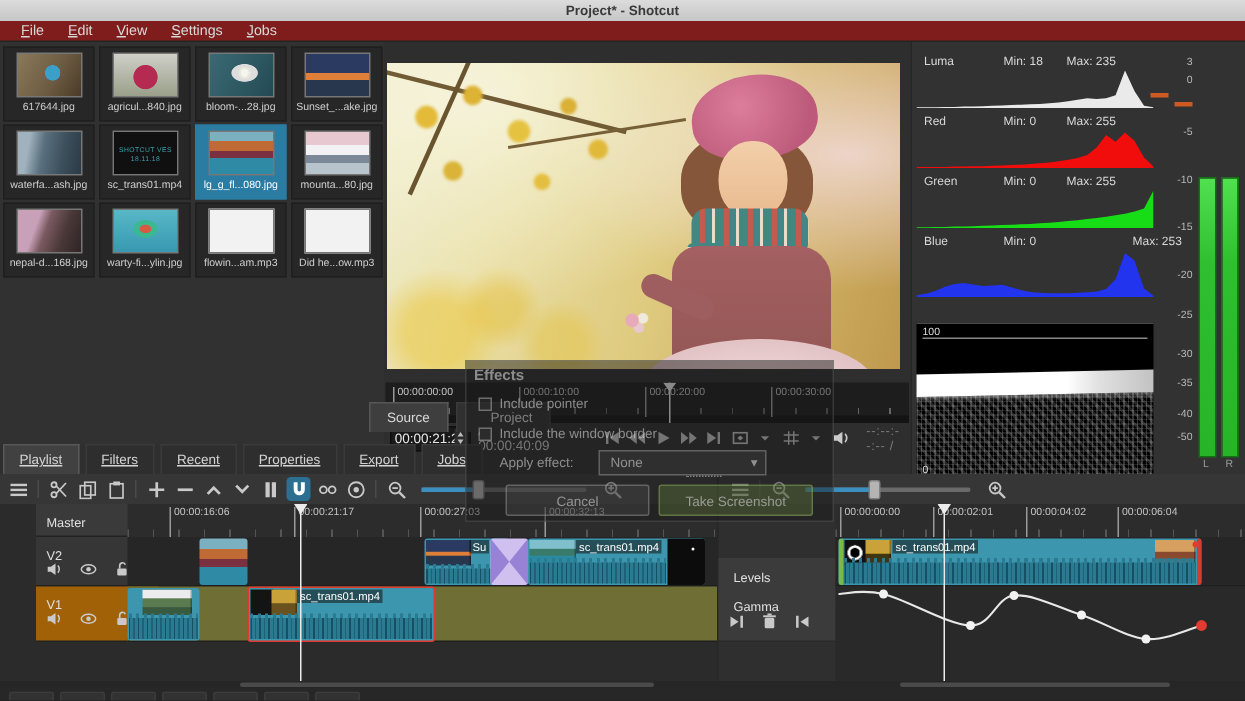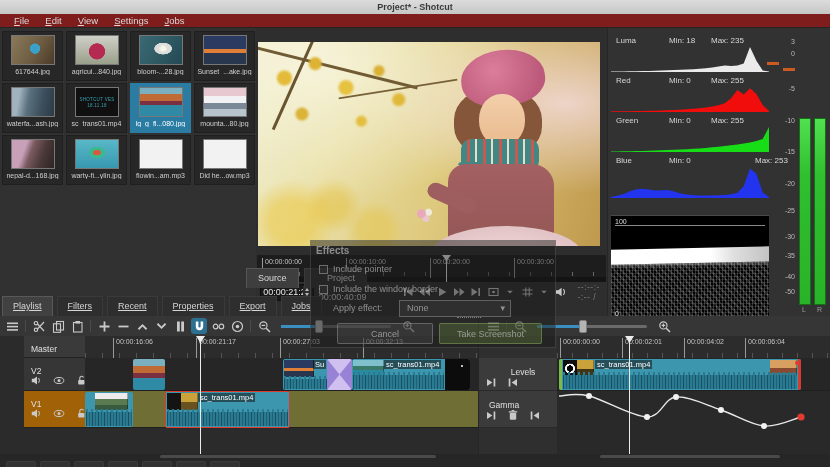--- a/index.html
+++ b/index.html
@@ -574,21 +574,21 @@
     <div class="ruler" style="left:78px;width:274px;">
       <div class="minor" style="background:repeating-linear-gradient(90deg,#555 0 1px,transparent 1px 15px);"></div>
       <div id="kf-ruler-labels">
           <div class="rlab" style="left: 3px; top: 2px;">00:00:00:00</div>
           <div class="rlab" style="left: 65px; top: 2px;">00:00:02:01</div>
           <div class="rlab" style="left: 127px; top: 2px;">00:00:04:02</div>
           <div class="rlab" style="left: 188px; top: 2px;">00:00:06:04</div>
         </div>
     </div>
 
-    <div class="krow" style="top:22px;height:33px;text-align:center;">
+    <div class="krow" style="top:36px;height:33px;">
       <span class="tname">Levels</span>
       <div class="kbtns" id="levels-btns">
           <div><svg width="12" height="11" viewBox="0 0 12 11" fill="#c9c9c9" xmlns="http://www.w3.org/2000/svg">
               <rect x="8.6" y="1.5" width="1.7" height="8"></rect>
               <path d="M7.4 5.5L2 2v7z"></path>
             </svg></div>
           <div><svg width="12" height="11" viewBox="0 0 12 11" fill="#c9c9c9" xmlns="http://www.w3.org/2000/svg">
               <rect x="1.7" y="1.5" width="1.7" height="8"></rect>
               <path d="M4.6 5.5L10 2v7z"></path>
             </svg></div>

